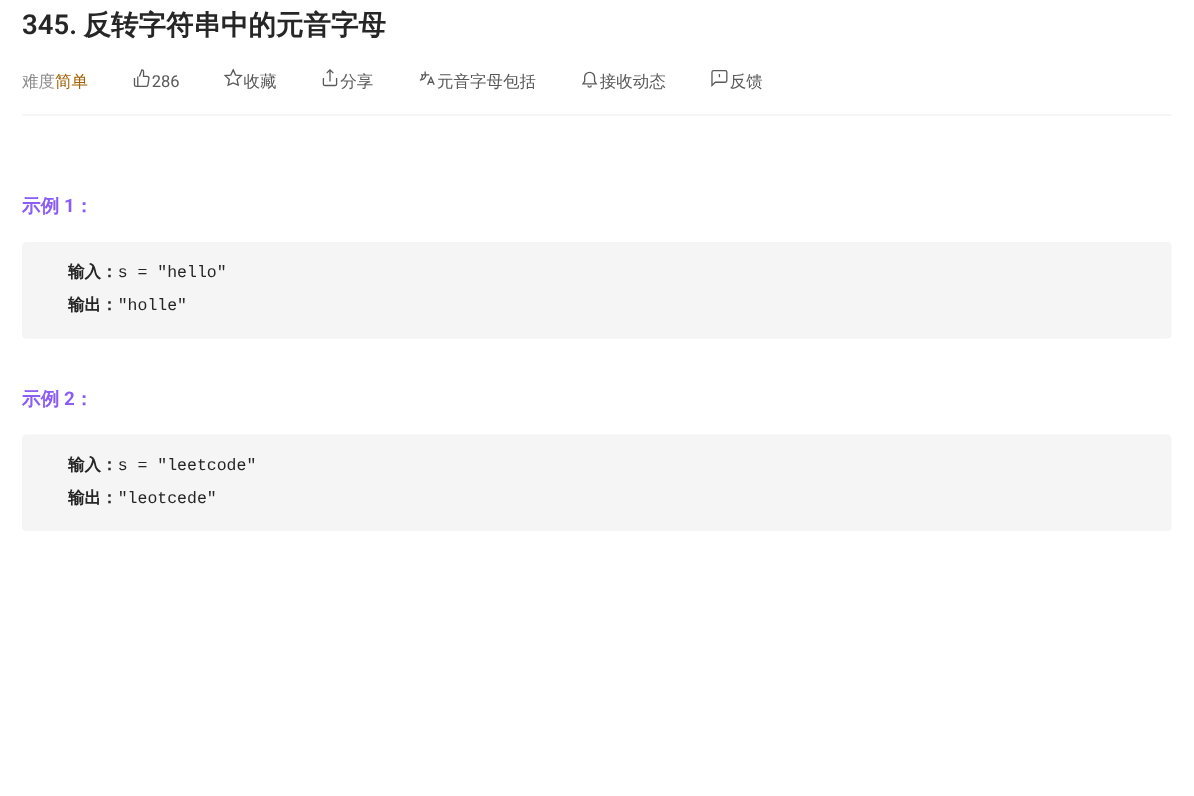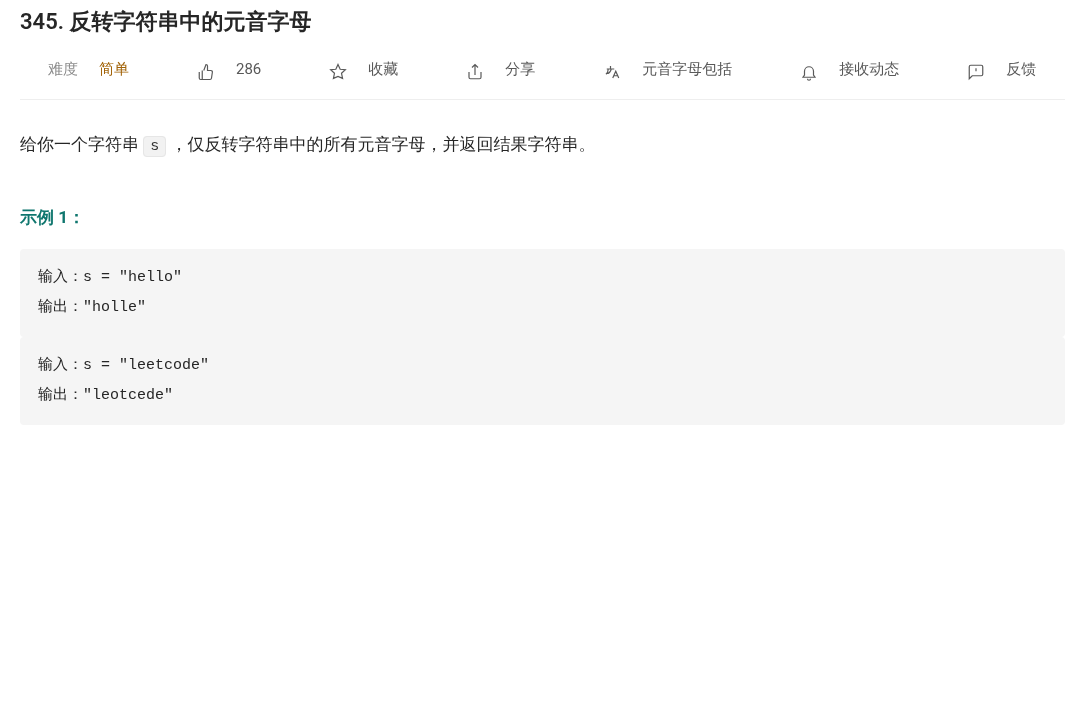--- a/index.html
+++ b/index.html
@@ -5,41 +5,40 @@
     * { box-sizing: border-box; margin: 0; padding: 0; }
     body {
       font-family: -apple-system, BlinkMacSystemFont, "Segoe UI", Roboto, "Helvetica Neue", Arial, sans-serif;
       color: #262626;
       padding: 0 20px;
       font-size: 16px;
       line-height: 1.6;
       width: 1085px;
     }
     .title {
-      font-size: 22px;
+      font-size: 25px;
       font-weight: 600;
       color: #262626;
       margin-bottom: 18px;
       margin-top: 4px;
     }
     .meta-bar {
       display: flex;
       align-items: center;
       gap: 40px;
       padding-bottom: 18px;
       border-bottom: 1px solid #eee;
       font-size: 15px;
       color: #595959;
     }
     .meta-item {
       display: flex;
-      align-items: flex-end;
-      gap: 21px;
+      align-items: flex-start;
+      gap: 0;
       cursor: pointer;
-      margin-left: 28px;
     }
     .difficulty-label { color: #8c8c8c; }
     .difficulty-value { color: #a16207; }
     .icon { display: inline-flex; align-items: center; justify-content: center; }
     .icon svg { width: 18px; height: 18px; stroke: #595959; fill: none; stroke-width: 1.6; }
     .content { padding-top: 28px; font-size: 17px; color: #262626;}
     .content p { margin-bottom: 20px; line-height: 1.9; }
     code.inline {
       font-family: "SFMono-Regular", Consolas, "Liberation Mono", Menlo, monospace;
       background: #f2f2f2;
@@ -47,33 +46,33 @@
       border-radius: 4px;
       padding: 1px 6px;
       font-size: 15px;
       color: #333;
     }
     .example-title {
       font-weight: 700;
       font-size: 17px;
       margin-top: 42px;
       margin-bottom: 18px;
-      color: #0f766e;
+      color: #8b5cf6;
     }
     pre.example {
       background: #f5f5f5;
       border-radius: 4px;
       padding: 14px 18px;
       font-family: "SFMono-Regular", Consolas, "Liberation Mono", Menlo, monospace;
       font-size: 15px;
       line-height: 2;
       color: #262626;
       white-space: pre-wrap;
     }
-    pre.example .label { font-weight: 400; }
+    pre.example .label { font-weight: 700; margin-left: 24px; }
   </style>
 </head>
 <body>
 
 <div class="title">345. 反转字符串中的元音字母</div>
 
 <div class="meta-bar">
   <div class="meta-item">
     <span class="difficulty-label">难度</span>
     <span class="difficulty-value">简单</span>
@@ -122,25 +121,21 @@
     <span class="icon">
       <svg viewBox="0 0 24 24">
           <path d="M21 15a2 2 0 0 1-2 2H7l-4 4V5a2 2 0 0 1 2-2h14a2 2 0 0 1 2 2v10zM12 7v4M12 14h.01"></path>
         </svg>
     </span>
     <span>反馈</span>
   </div>
 </div>
 
 <div class="content">
-  <p>
-    <span>给你一个字符串 </span>
-    <code class="inline">s</code>
-    <span> ，仅反转字符串中的所有元音字母，并返回结果字符串。</span>
-  </p>
 
   <div class="example-title">示例 1：</div>
   <pre class="example"><span class="label">输入：</span><span>s = "hello"</span>
 <span class="label">输出：</span><span>"holle"</span></pre>
 
+  <div class="example-title">示例 2：</div>
   <pre class="example"><span class="label">输入：</span><span>s = "leetcode"</span>
 <span class="label">输出：</span><span>"leotcede"</span></pre>
 </div>
 
 </body></html>

